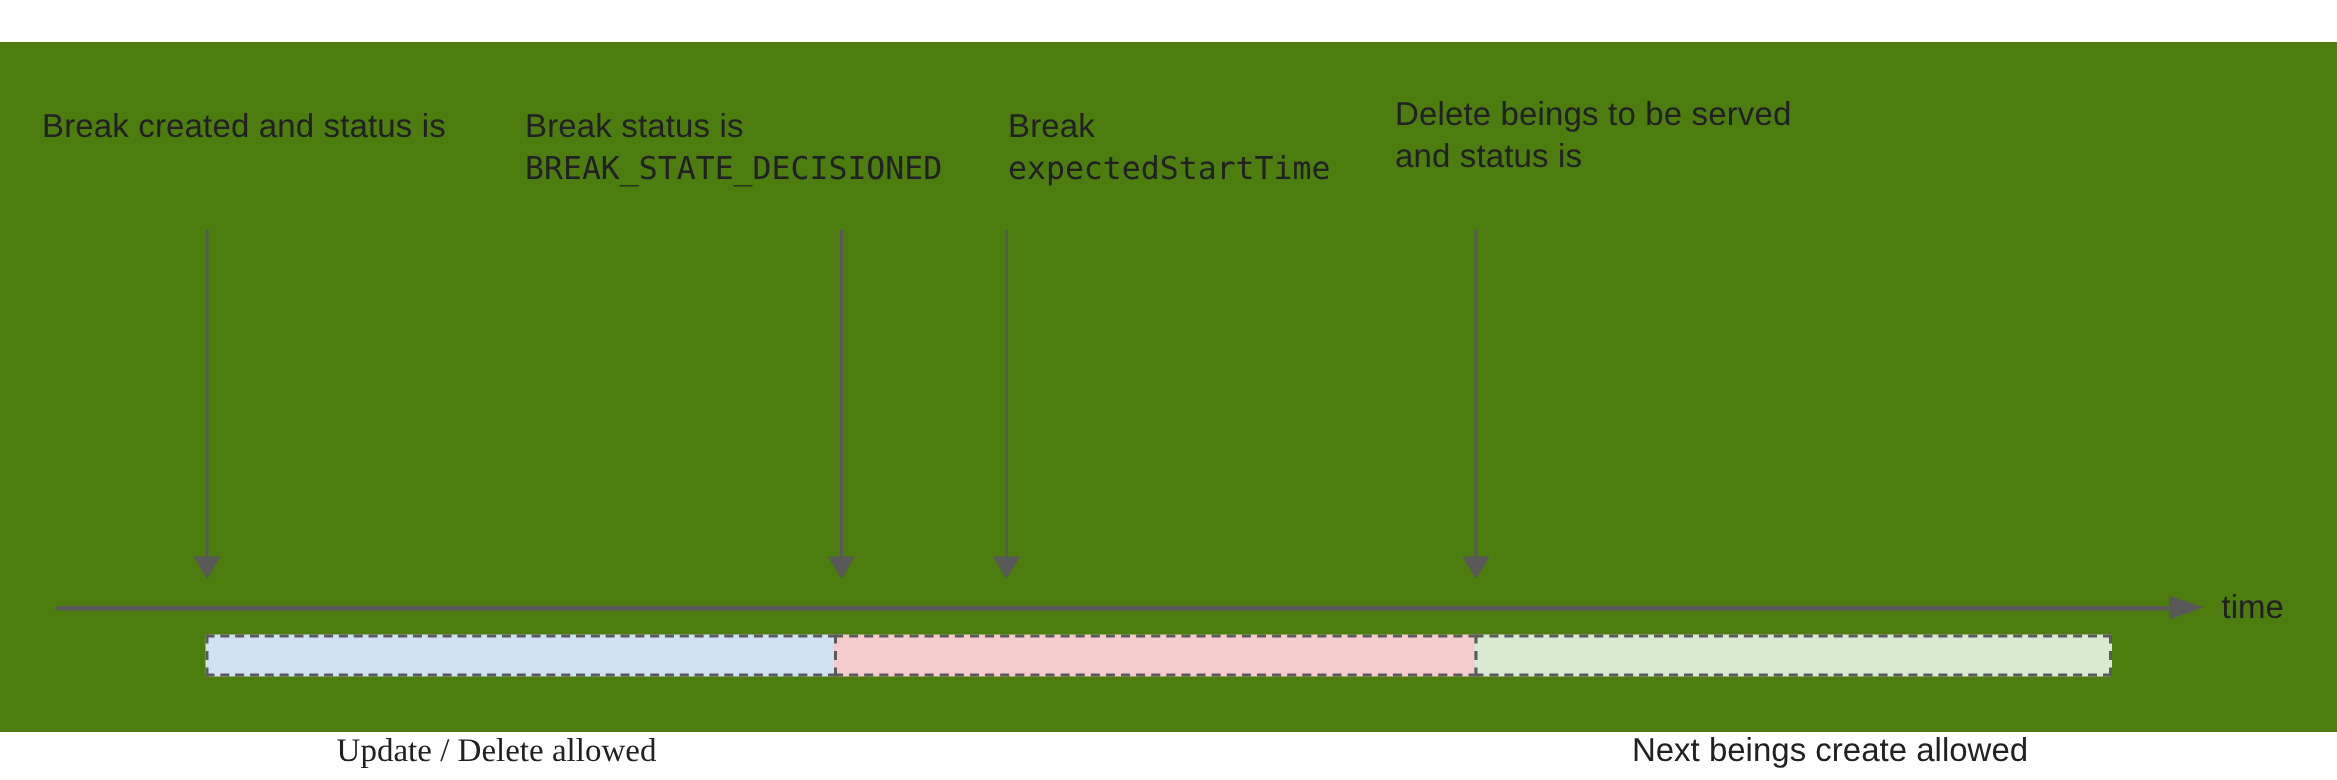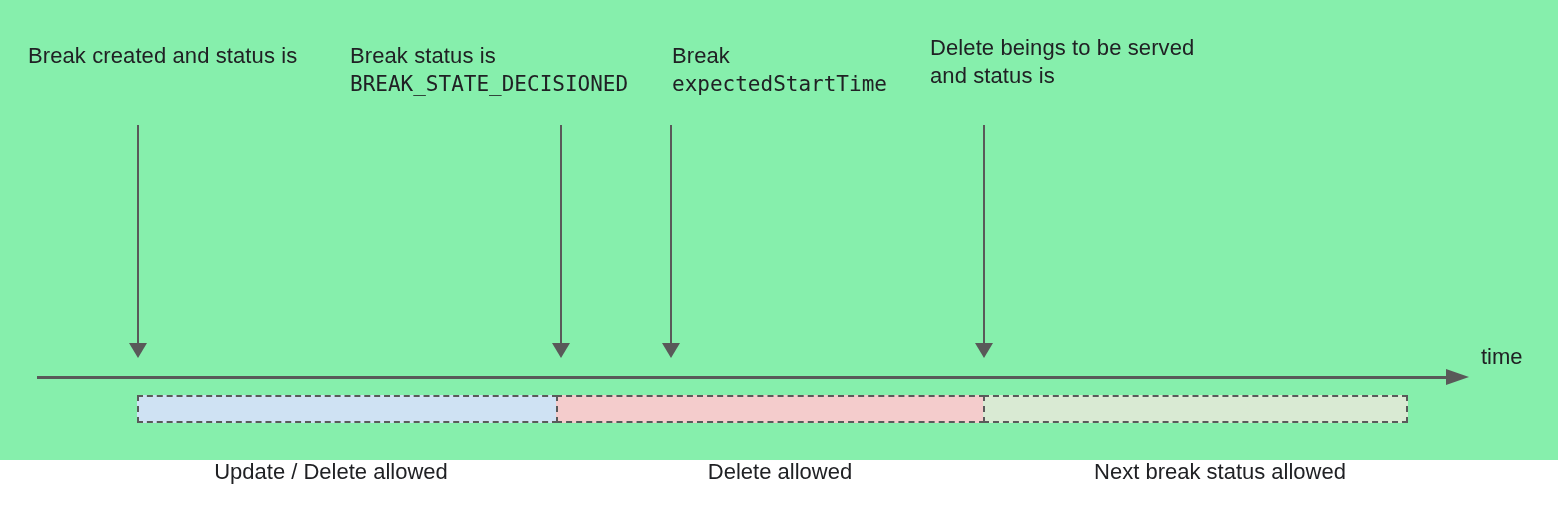--- a/index.html
+++ b/index.html
@@ -2,21 +2,21 @@
 <html style="--line: #595959; --dash: #5a5a5a; --text: #202124;"><head>
 <meta charset="utf-8">
 <style>
   :root{
     --line:#595959;
     --dash:#5a5a5a;
     --text:#202124;
   }
   html,body{margin:0;padding:0;background:#ffffff;}
   body{width:1558px;height:520px;overflow:hidden;}
-  .canvas{position:relative;width:1558px;height:460px;background:#86efac;}
+  .canvas{position:relative;width:1558px;height:460px;background:#4d7c0f;margin-top:28px;}
 
   
   .annotation{position:absolute;color:var(--text);white-space:nowrap;}
   .ann-1{left:28px;top:42px;}
   .ann-2{left:350px;top:42px;}
   .ann-3{left:672px;top:42px;}
   .ann-4{left:930px;top:34px;}
   .line{display:block;}
   .sans{font:22px/28px "Liberation Sans",sans-serif;letter-spacing:0.1px;}
   .mono{font:21px/29px "DejaVu Sans Mono",monospace;}
@@ -30,34 +30,34 @@
   .shaft{position:absolute;left:8px;top:0;width:2px;height:219px;background:var(--line);}
   .head{position:absolute;left:0;top:218px;width:0;height:0;
         border-left:9px solid transparent;border-right:9px solid transparent;
         border-top:15px solid var(--line);}
 
   
   .timeline{position:absolute;left:37px;top:376px;width:1412px;height:2.5px;background:var(--line);}
   .timeline-head{position:absolute;left:1446px;top:369px;width:0;height:0;
         border-top:8px solid transparent;border-bottom:8px solid transparent;
         border-left:23px solid var(--line);}
-  .time-label{position:absolute;left:1481px;top:344px;color:var(--text);
+  .time-label{position:absolute;left:1481px;top:364px;color:var(--text);
         font:22px/26px "Liberation Sans",sans-serif;}
 
   
   .bars{position:absolute;left:137px;top:395px;display:flex;}
   .seg{height:28px;border:2px dashed var(--dash);box-sizing:border-box;}
   .seg-1{width:421px;}
   .seg-2{width:429px;margin-left:-2px;}
   .seg-3{width:425px;margin-left:-2px;}
 
   
   .seg-label{position:absolute;top:459px;transform:translateX(-50%);color:var(--text);
         font:22px/26px "Liberation Sans",sans-serif;white-space:nowrap;}
-  .sl-1{left:331px;}
+  .sl-1{left:331px;font-family:Liberation Serif, serif;}
   .sl-2{left:780px;}
   .sl-3{left:1220px;}
 </style>
 </head>
 <body>
 
 <div class="canvas">
 
   <div class="annotation ann-1">
     <span class="line sans">Break created and status is</span>
@@ -99,16 +99,15 @@
   <div class="timeline-head"></div>
   <div class="time-label">time</div>
 
   <div class="bars">
     <div class="seg seg-1" style="background-color: rgb(207, 226, 243);"></div>
     <div class="seg seg-2" style="background-color: rgb(244, 204, 204);"></div>
     <div class="seg seg-3" style="background-color: rgb(217, 234, 211);"></div>
   </div>
 
   <div class="seg-label sl-1">Update / Delete allowed</div>
-  <div class="seg-label sl-2">Delete allowed</div>
-  <div class="seg-label sl-3">Next break status allowed</div>
+  <div class="seg-label sl-3">Next beings create allowed</div>
 
 </div>
 
 </body></html>

